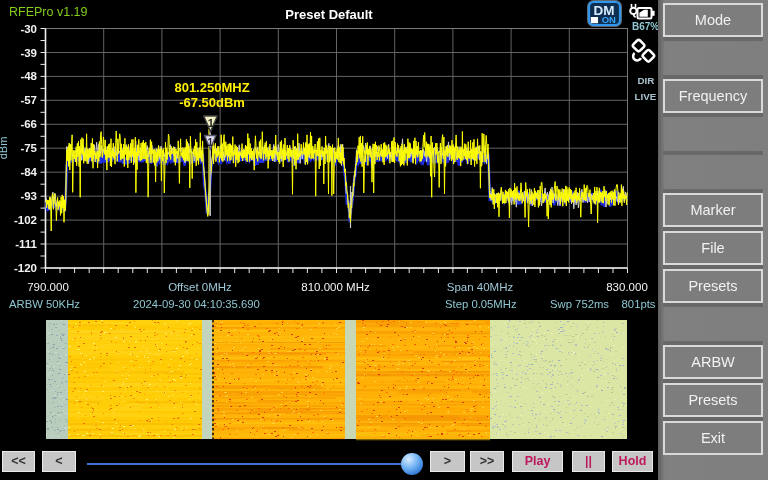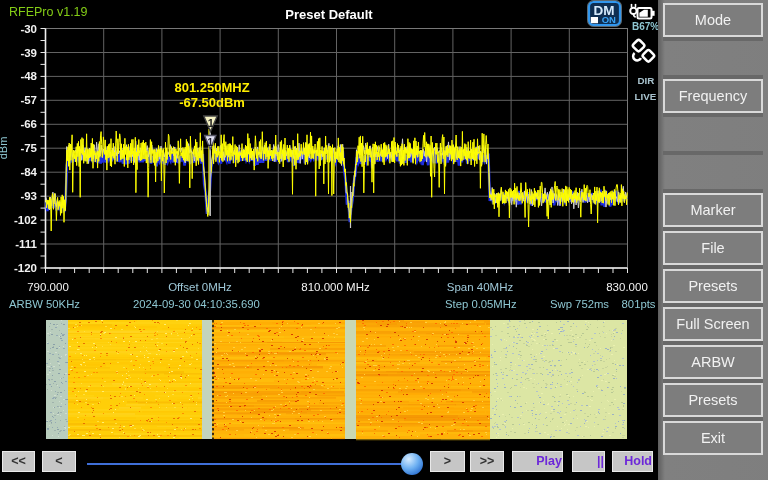--- a/index.html
+++ b/index.html
@@ -6,21 +6,21 @@
 #panel{position:absolute;left:658px;top:0;width:110px;height:480px;
 background:linear-gradient(90deg,#5e5e5e 0,#808080 7px,#7e7e7e 100%);padding-left:24px;}
 .pbtn{position:absolute;left:5px;width:96px;height:30px;background:#7d7d7d;border:2px solid #d9d9d9;
 color:#f1f1f1;font-size:14.5px;text-align:center;line-height:30px;}
 #title{position:absolute;top:7px;left:238px;width:182px;text-align:center;color:#fff;font-weight:bold;font-size:13px;}
 #ver{position:absolute;top:5px;left:9px;color:#84cc16;font-size:12.5px;}
 #wrap-svg{position:absolute;left:0;top:0;}
 .cbtn{position:absolute;top:451px;height:19px;background:#c6c6c6;border:1.5px solid #e9e9e9;
 font-size:12.5px;text-align:center;line-height:19px;font-weight:bold;}
 .cbtn.dark{color:#333;}
-.cbtn.lite{color:#6d28d9;text-align:right;}
+.cbtn.lite{color:#be185d;}
 #track{position:absolute;left:87px;top:463px;width:326px;height:2px;background:#3f6fd8;}
 #knob{position:absolute;left:401px;top:453px;width:22px;height:22px;border-radius:50%;
 background:radial-gradient(circle at 35% 28%,#d6ecff,#6db0f2 45%,#2e72d2 80%,#2561b8);}
 </style></head><body>
 <div id="scr">
 <svg id="wrap-svg" width="768" height="480" viewBox="0 0 768 480">
 
  <g stroke="#636363" stroke-width="1">
 <line x1="103.7" y1="28.5" x2="103.7" y2="268.0"></line>
 <line x1="161.9" y1="28.5" x2="161.9" y2="268.0"></line>
@@ -2983,21 +2983,20 @@
 <div class="pbtn" style="top:79.0px">Frequency</div>
 <div style="position:absolute;left:5px;width:100px;height:4px;top:113.0px;background:#686868"></div>
 <div style="position:absolute;left:5px;width:100px;height:4px;top:151.0px;background:#686868"></div>
 <div style="position:absolute;left:5px;width:100px;height:4px;top:189.0px;background:#686868"></div>
 <div class="pbtn" style="top:193.0px">Marker</div>
 <div style="position:absolute;left:5px;width:100px;height:4px;top:227.0px;background:#686868"></div>
 <div class="pbtn" style="top:231.0px">File</div>
 <div style="position:absolute;left:5px;width:100px;height:4px;top:265.0px;background:#686868"></div>
 <div class="pbtn" style="top:269.0px">Presets</div>
 <div style="position:absolute;left:5px;width:100px;height:4px;top:303.0px;background:#686868"></div>
-<div class="pbtn" style="top:307.0px">Full Screen</div>
 <div style="position:absolute;left:5px;width:100px;height:4px;top:341.0px;background:#686868"></div>
 <div class="pbtn" style="top:345.0px">ARBW</div>
 <div style="position:absolute;left:5px;width:100px;height:4px;top:379.0px;background:#686868"></div>
 <div class="pbtn" style="top:383.0px">Presets</div>
 <div style="position:absolute;left:5px;width:100px;height:4px;top:417.0px;background:#686868"></div>
 <div class="pbtn" style="top:421.0px">Exit</div>
 </div>
 <div class="cbtn dark" style="left:2px;width:31px">&lt;&lt;</div>
 <div class="cbtn dark" style="left:42px;width:32px">&lt;</div>
 <div class="cbtn dark" style="left:430px;width:33px">&gt;</div>

